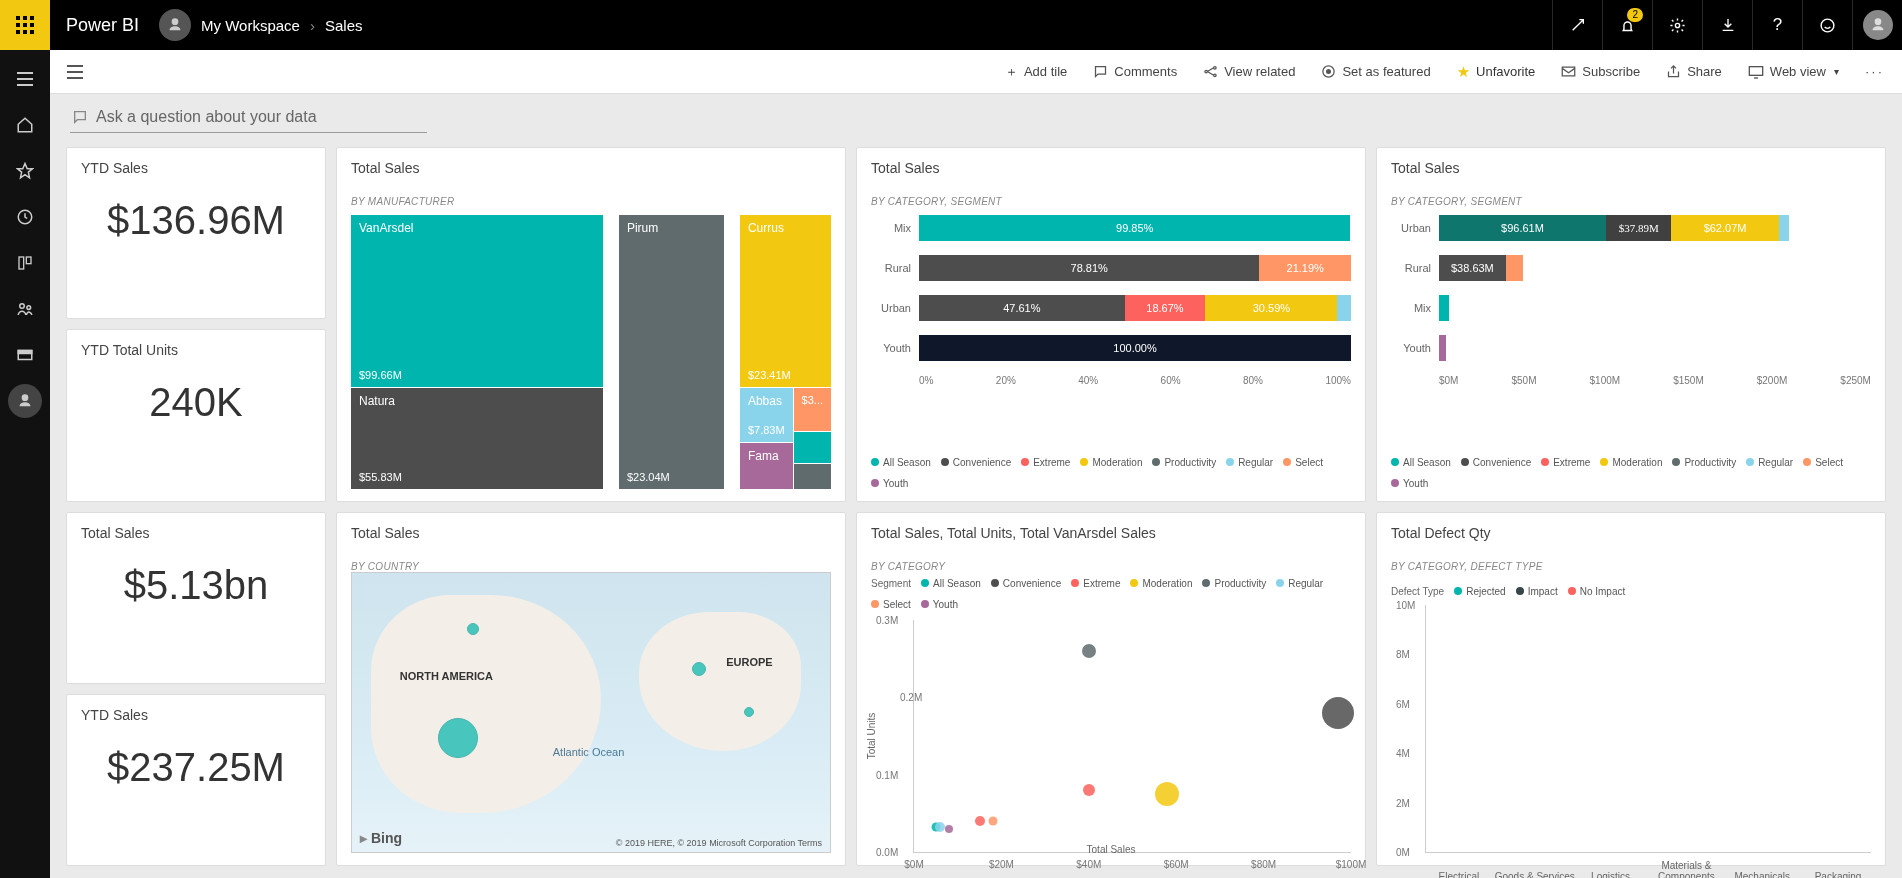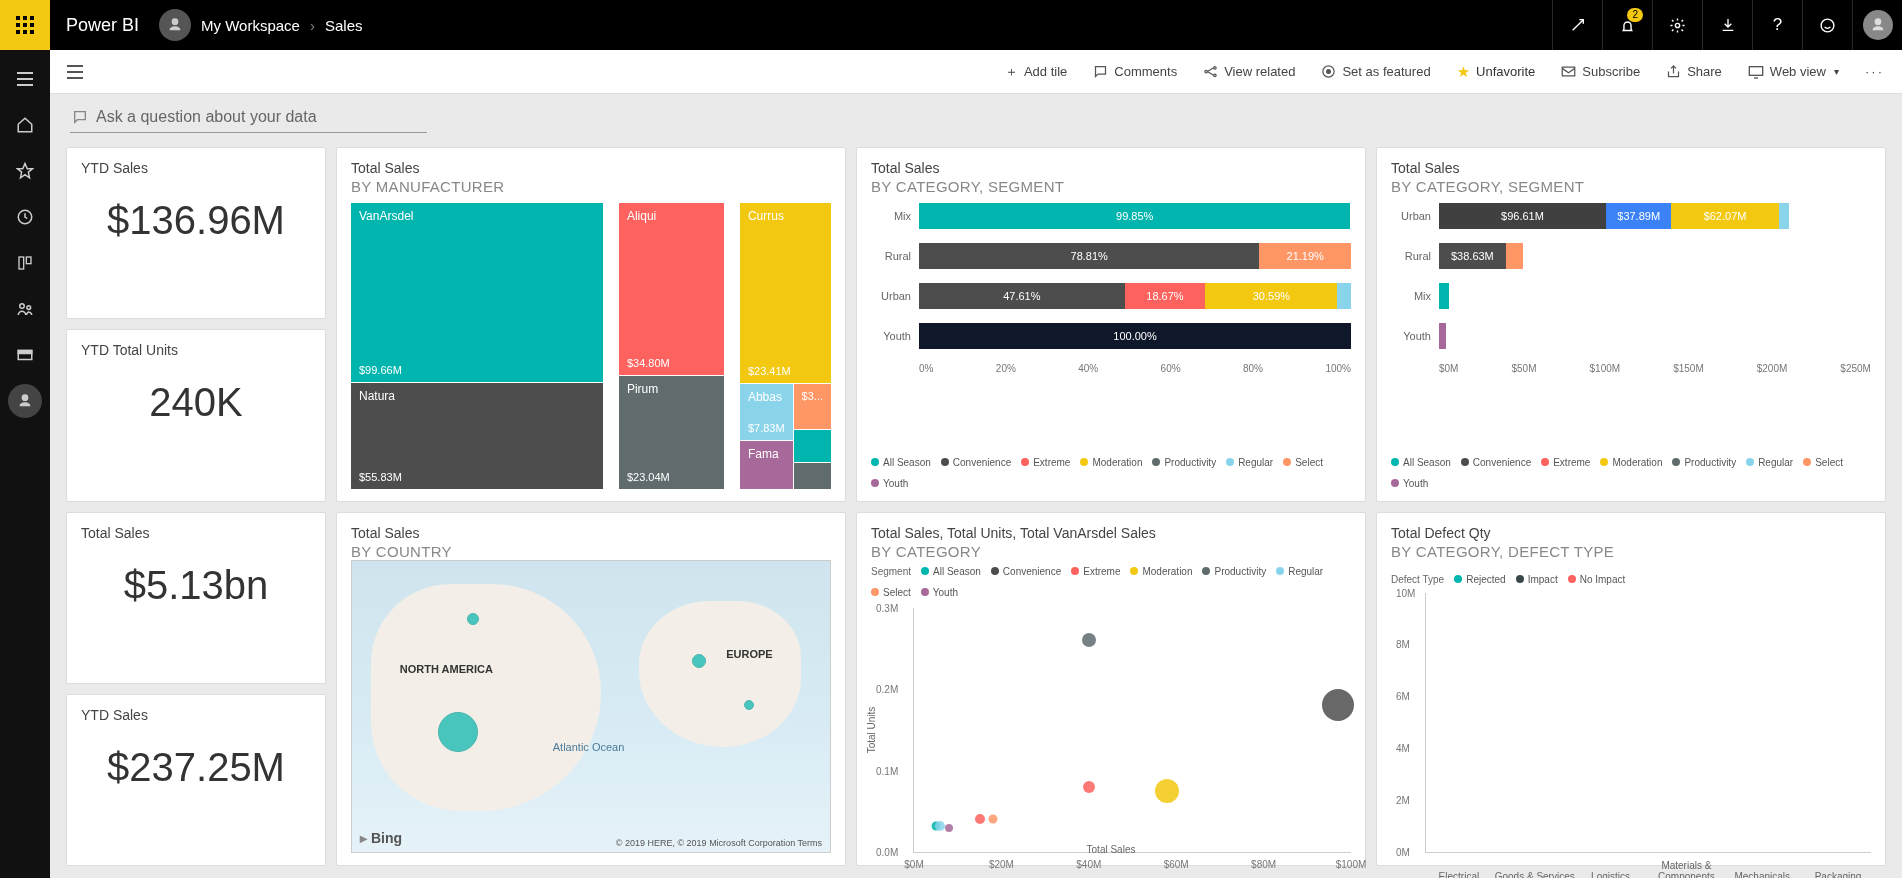--- a/index.html
+++ b/index.html
@@ -31,21 +31,21 @@
   .hamburger { width: 50px; height: 44px; display:flex; align-items:center; justify-content:center; margin-left:-18px; margin-right:4px; cursor:pointer; }
   
   .qna { padding: 10px 20px 8px 20px; }
   .qna-box { display: inline-flex; align-items: center; gap: 8px; border-bottom: 1px solid #999; padding: 4px 110px 6px 2px; color: #666; font-size: 16px; }
   
   .dash { padding: 6px 16px 12px 16px; flex:1; display:flex; flex-direction:column; gap:10px; min-height:0;}
   .row { display: flex; gap: 10px; flex:1; min-height:0;}
   .col1 { display:flex; flex-direction:column; gap:10px; width: 260px; }
   .tile { background: #fff; border: 1px solid #ddd; border-radius: 2px; padding: 12px 14px; position:relative; }
   .tile-title { font-size: 14px; color: #444; }
-  .tile-sub { font-size: 15px; color: #888; letter-spacing: .3px; margin-top:2px; }
+  .tile-sub { font-size: 10px; color: #888; letter-spacing: .3px; margin-top:20px;font-style:italic; }
   .big-val { font-size: 40px; font-weight: 300; color: #333; margin-top: 22px; text-align:center;}
   .wide { flex:1; display:flex; flex-direction:column; }
   .chart-body { flex:1; margin-top:8px; position:relative; }
   
   .treemap { display:flex; height: 100%; gap:16px;}
   .tm-col { display:flex; flex-direction:column; gap:1px;}
   .tm-cell { color:#fff; font-size:12px; padding:6px 8px; display:flex; flex-direction:column; justify-content:space-between; position:relative;}
   .tm-val { font-size:11px; }
   
   .legend { display:flex; flex-wrap:wrap; gap:10px; font-size:10px; color:#555; margin-top:6px; align-items:center;}
@@ -305,24 +305,20 @@
      <div class="tm-cell" style="flex:1.8;background:#00b5ad">
                     <span>VanArsdel</span>
                     <span class="tm-val">$99.66M</span>
                   </div>
      <div class="tm-cell" style="flex:1;background:#4d4d4d">
                     <span>Natura</span>
                     <span class="tm-val">$55.83M</span>
                   </div>
    </div>
    <div class="tm-col" style="flex:1">
-     <div class="tm-cell" style="flex:1.6;background:#fd625e">
-                    <span>Aliqui</span>
-                    <span class="tm-val">$34.80M</span>
-                  </div>
      <div class="tm-cell" style="flex:1;background:#5f6b6d">
                     <span>Pirum</span>
                     <span class="tm-val">$23.04M</span>
                   </div>
    </div>
    <div class="tm-col" style="flex:0.75">
      <div class="tm-cell" style="flex:1.6;background:#f2c811">
                     <span>Currus</span>
                     <span class="tm-val">$23.41M</span>
                   </div>
@@ -401,22 +397,22 @@
               </div>
           </div>
 
           <div class="tile wide" style="flex:1">
             <div class="tile-title">Total Sales</div>
             <div class="tile-sub">BY CATEGORY, SEGMENT</div>
             <div class="chart-body" id="stacked-val">
                 <div class="sbar">
                   <div class="lbl">Urban</div>
                   <div class="track">
-                    <div class="fill" style="left: 0%; width: 38.644%; background: #404040;">$96.61M</div>
-                    <div class="fill" style="left: 38.644%; width: 15.156%; background: #3b82f6;">$37.89M</div>
+                    <div class="fill" style="left: 0%; width: 38.644%; background: #0f766e;">$96.61M</div>
+                    <div class="fill" style="left: 38.644%; width: 15.156%; background: #404040; font-family: Liberation Serif, serif;">$37.89M</div>
                     <div class="fill" style="left: 53.8%; width: 24.828%; background: rgb(242, 200, 17);">$62.07M</div>
                     <div class="fill" style="left: 78.628%; width: 2.4%; background: rgb(138, 212, 235);"></div>
                   </div>
                 </div>
                 <div class="sbar">
                   <div class="lbl">Rural</div>
                   <div class="track">
                     <div class="fill" style="left: 0%; width: 15.452%; background: rgb(77, 77, 77);">$38.63M</div>
                     <div class="fill" style="left: 15.452%; width: 4%; background: rgb(254, 150, 102);"></div>
                   </div>
@@ -497,21 +493,21 @@
                 <span class="item"><span class="dot" style="background:#5f6b6d"></span>Productivity</span>
                 <span class="item"><span class="dot" style="background:#8ad4eb"></span>Regular</span>
                 <span class="item"><span class="dot" style="background:#fe9666"></span>Select</span>
                 <span class="item"><span class="dot" style="background:#a66999"></span>Youth</span>
               </div>
             <div class="chart-body" style="position:relative;">
               <div class="yaxis-lbl">Total Units</div>
               <div class="scatter" id="scatter">
                   <div class="ytick" style="bottom: 0%;">0.0M</div>
                   <div class="ytick" style="bottom: 33.3333%;">0.1M</div>
-                  <div class="ytick" style="bottom: 66.6667%;">0.2M</div>
+                  <div class="ytick" style="bottom: 66.6667%; margin-left: 24px;">0.2M</div>
                   <div class="ytick" style="bottom: 100%;">0.3M</div>
                   <div class="xtick" style="left: 0%;">$0M</div>
                   <div class="xtick" style="left: 20%;">$20M</div>
                   <div class="xtick" style="left: 40%;">$40M</div>
                   <div class="xtick" style="left: 60%;">$60M</div>
                   <div class="xtick" style="left: 80%;">$80M</div>
                   <div class="xtick" style="left: 100%;">$100M</div>
                   <div class="pt" style="left: 5%; bottom: 10.6667%; width: 9px; height: 9px; background: rgb(0, 181, 173); opacity: 0.85;"></div>
                   <div class="pt" style="left: 6%; bottom: 10.6667%; width: 10px; height: 10px; background: rgb(138, 212, 235); opacity: 0.85;"></div>
                   <div class="pt" style="left: 8%; bottom: 10%; width: 8px; height: 8px; background: rgb(166, 105, 153); opacity: 0.85;"></div>

